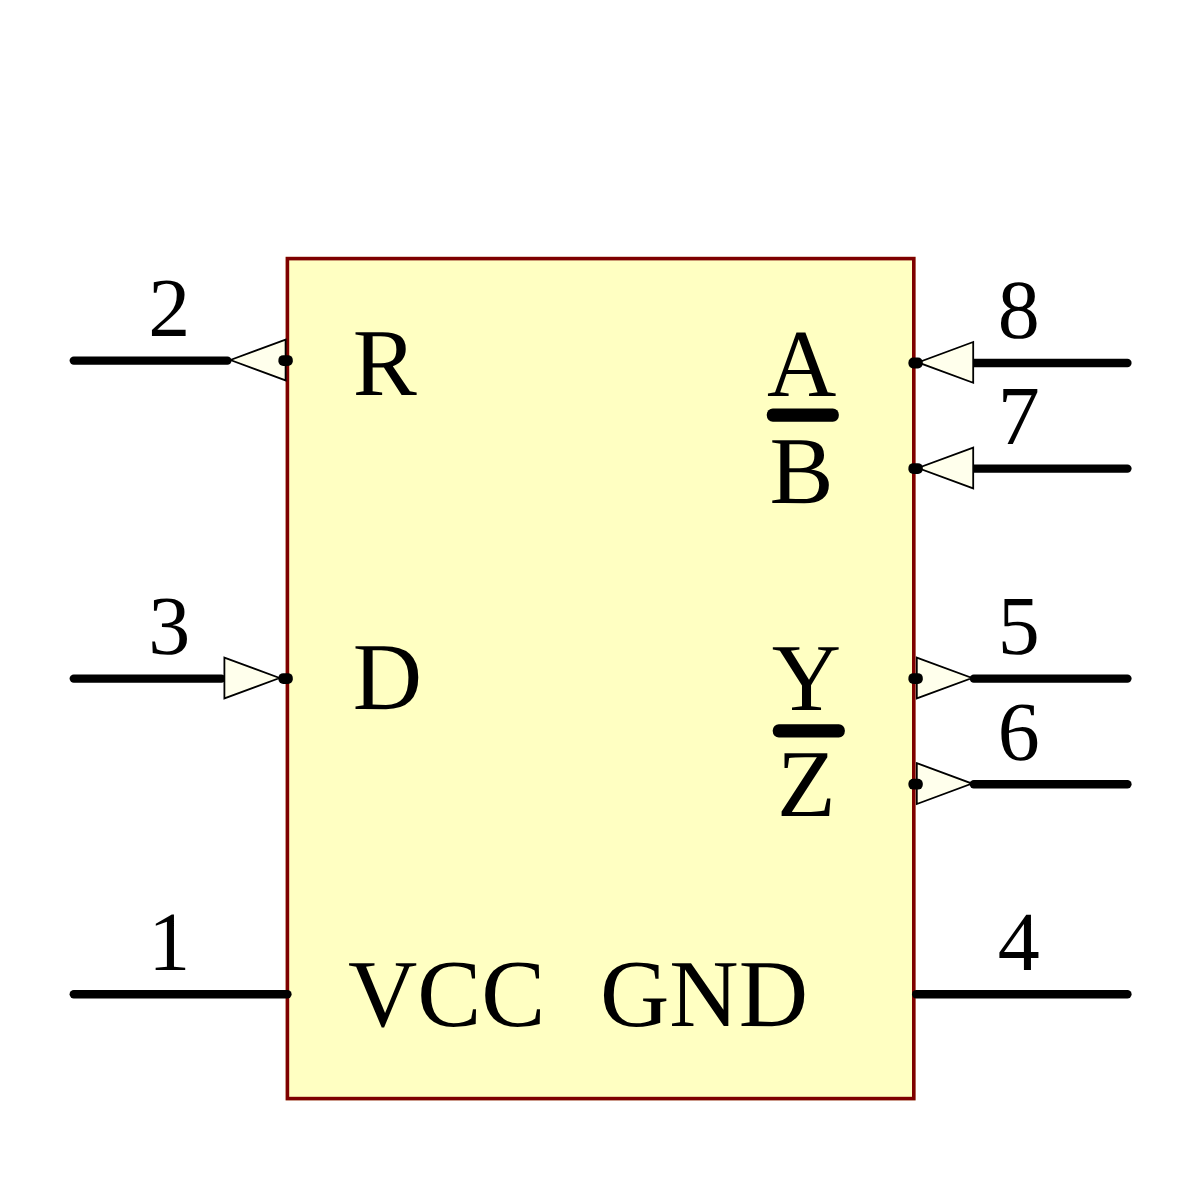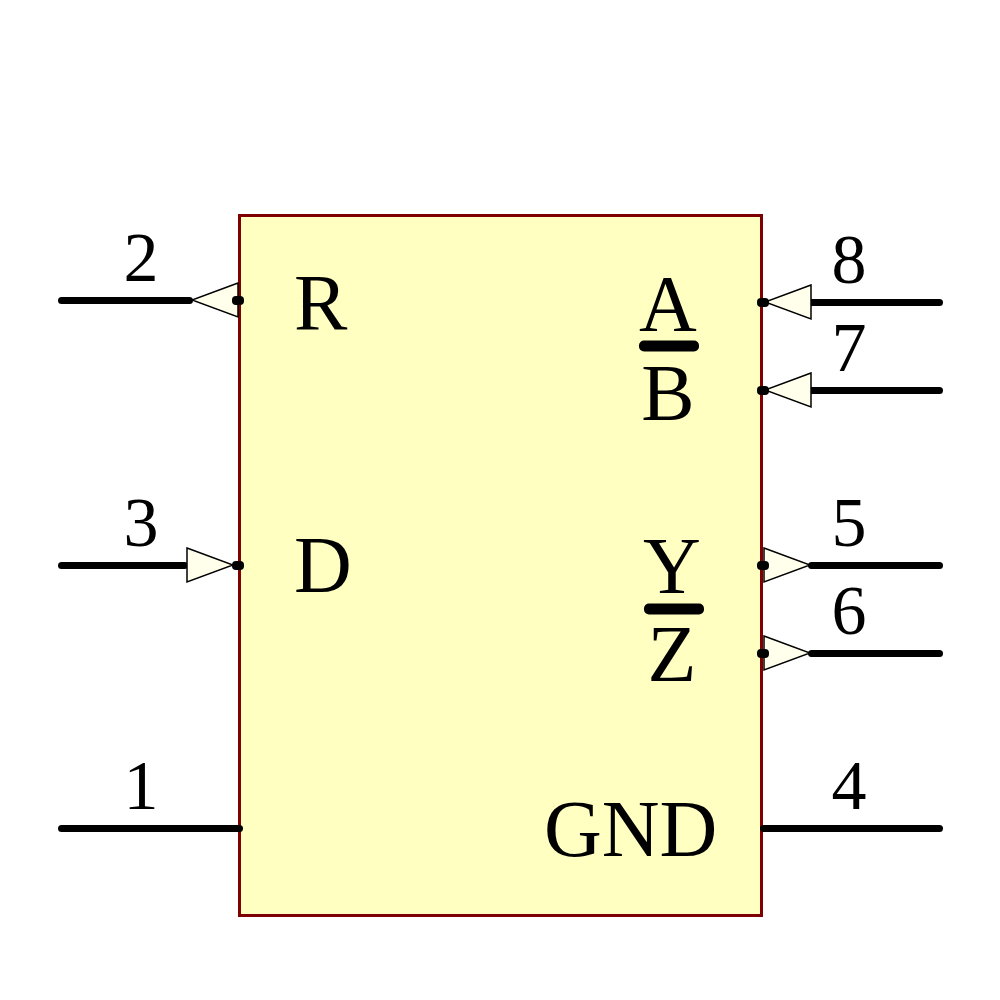--- a/index.html
+++ b/index.html
@@ -32,21 +32,21 @@
   .nub{position:absolute;width:12px;height:9px;background:var(--pin-line);border-radius:4px;}
   .p2n{left:232px;top:296px}.p3n{left:232px;top:561px}
   .p8n{left:757px;top:298px}.p7n{left:757px;top:386px}
   .p5n{left:757px;top:561px}.p6n{left:757px;top:649px}
   .num{position:absolute;font-size:70px;line-height:1;transform:translate(-50%,-50%);white-space:nowrap;}
   .p2num{left:141px;top:258px}.p3num{left:141px;top:523px}.p1num{left:141px;top:786px}
   .p8num{left:849px;top:260px}.p7num{left:849px;top:348px}.p5num{left:849px;top:523px}
   .p6num{left:849px;top:611px}.p4num{left:849px;top:786px}
   .lbl{position:absolute;font-size:80px;line-height:1;transform:translateY(-50%);white-space:nowrap;}
   .lblR{left:294px;top:303px}.lblD{left:294px;top:565px}
-  .lblVCC{left:290px;top:829px}.lblGND{left:544px;top:829px}
+  .lblVCC{left:290px;top:829px}.lblGND{left:500px;top:829px}
   .ctr{position:absolute;font-size:80px;line-height:1;transform:translate(-50%,-50%);white-space:nowrap;}
   .lblA{left:668px;top:304px}.lblB{left:668px;top:393px}
   .lblY{left:672px;top:566px}.lblZ{left:672px;top:654px}
   .bar{position:absolute;width:60px;height:11px;background:var(--pin-line);
        border-radius:5px;transform:translate(-50%,-50%);}
   .barAB{left:669px;top:346px}.barYZ{left:674px;top:609px}
 </style>
 </head>
 <body>
 
@@ -65,20 +65,21 @@
   <div class="wire p3w"></div>
   <svg class="arrow p3a" viewBox="0 0 50 38">
       <polygon points="2,2 48,19 2,36"></polygon>
     </svg>
   <div class="nub p3n"></div>
   <span class="num p3num">3</span>
   <span class="lbl lblD">D</span>
 
   <div class="wire p1w"></div>
   <span class="num p1num">1</span>
+  <span class="lbl lblVCC">VCC</span>
 
   <div class="wire p8w"></div>
   <svg class="arrow p8a" viewBox="0 0 50 38">
       <polygon points="48,2 2,19 48,36"></polygon>
     </svg>
   <div class="nub p8n"></div>
   <span class="num p8num">8</span>
   <span class="ctr lblA">A</span>
 
   <div class="bar barAB"></div>

